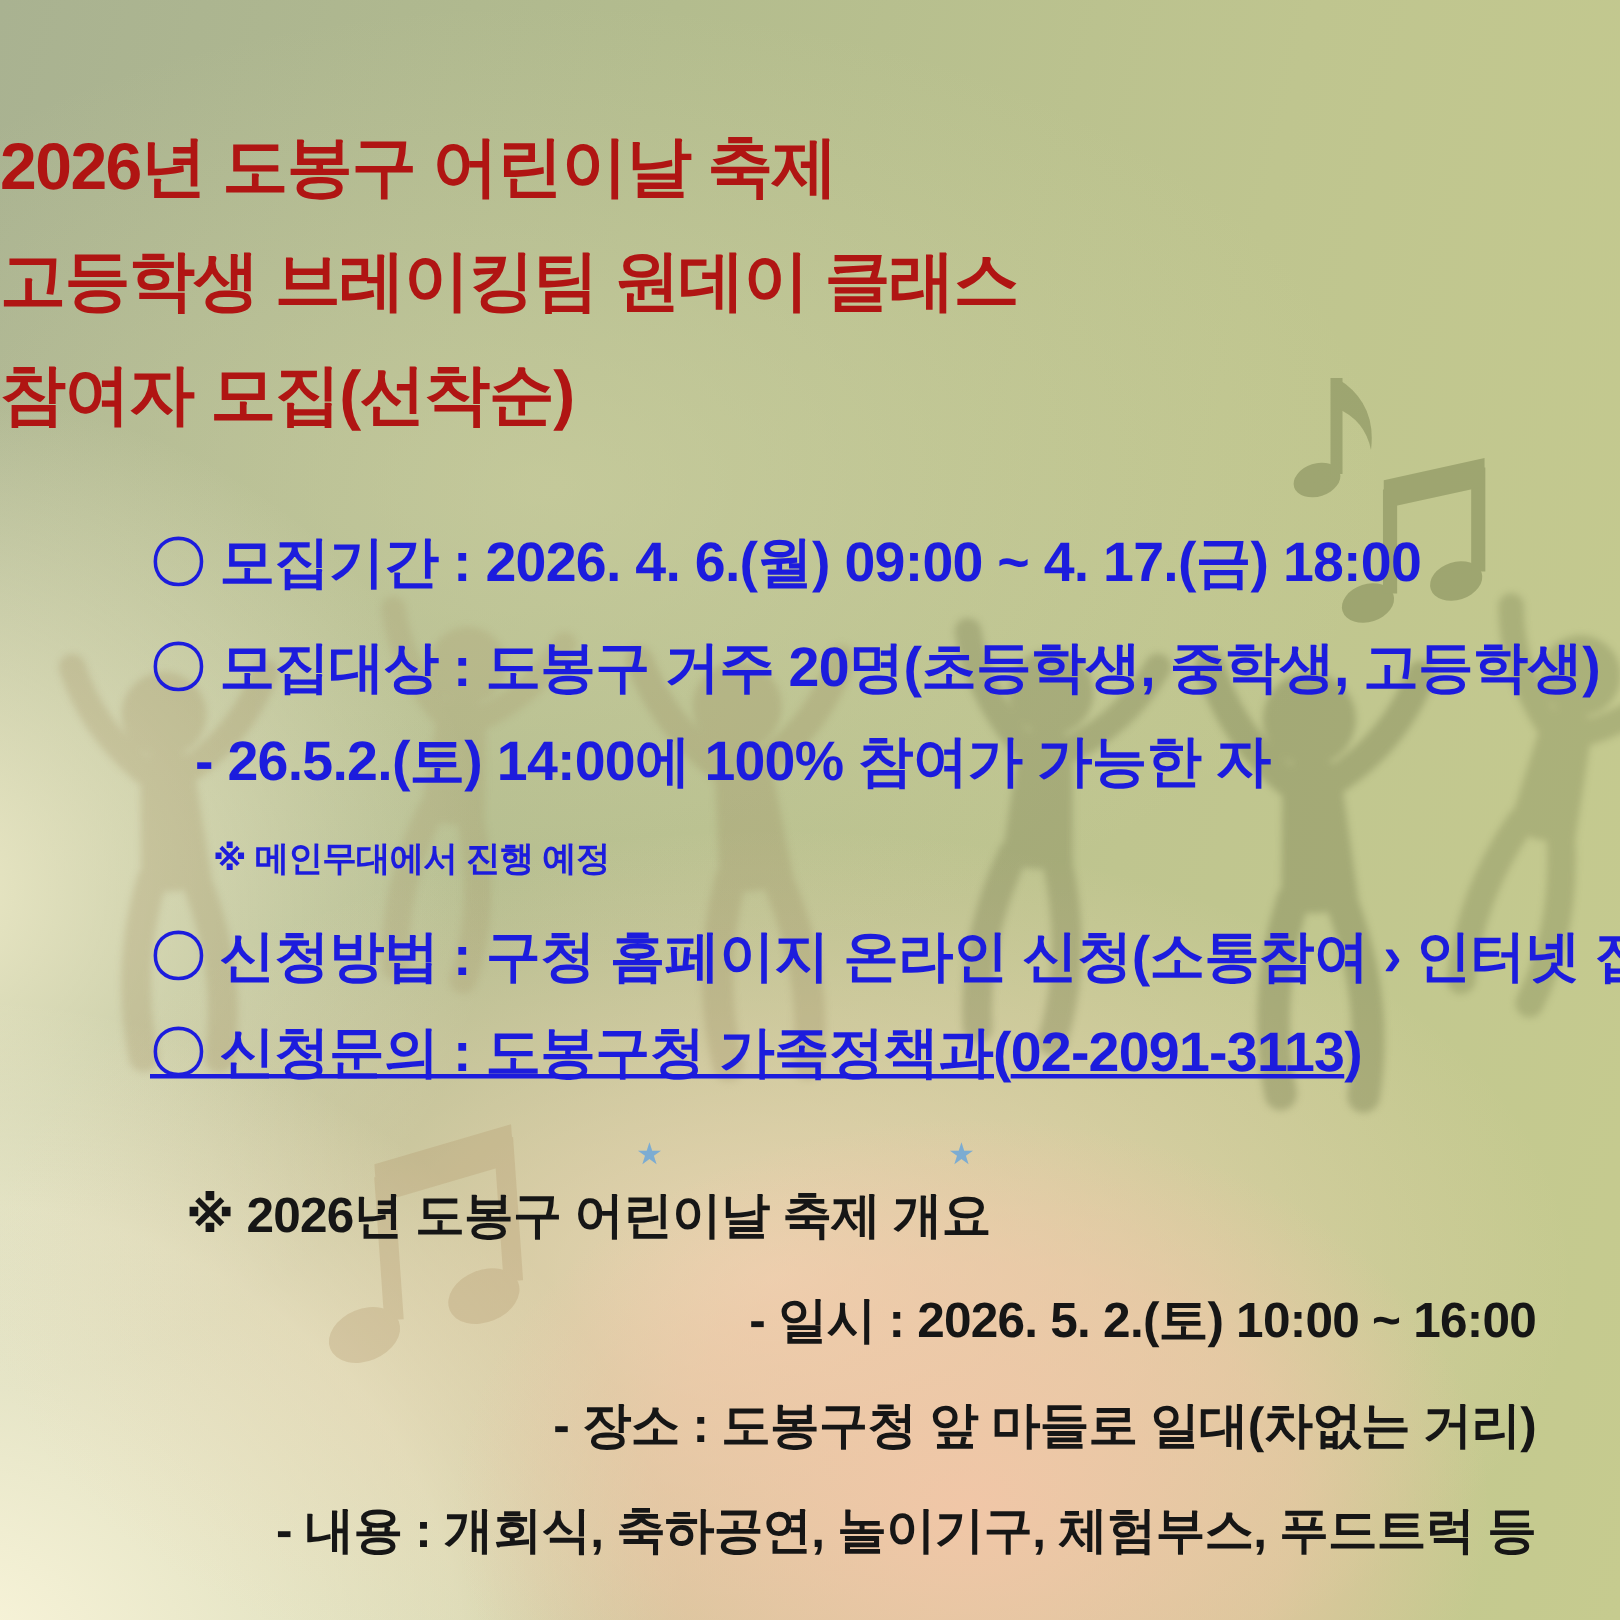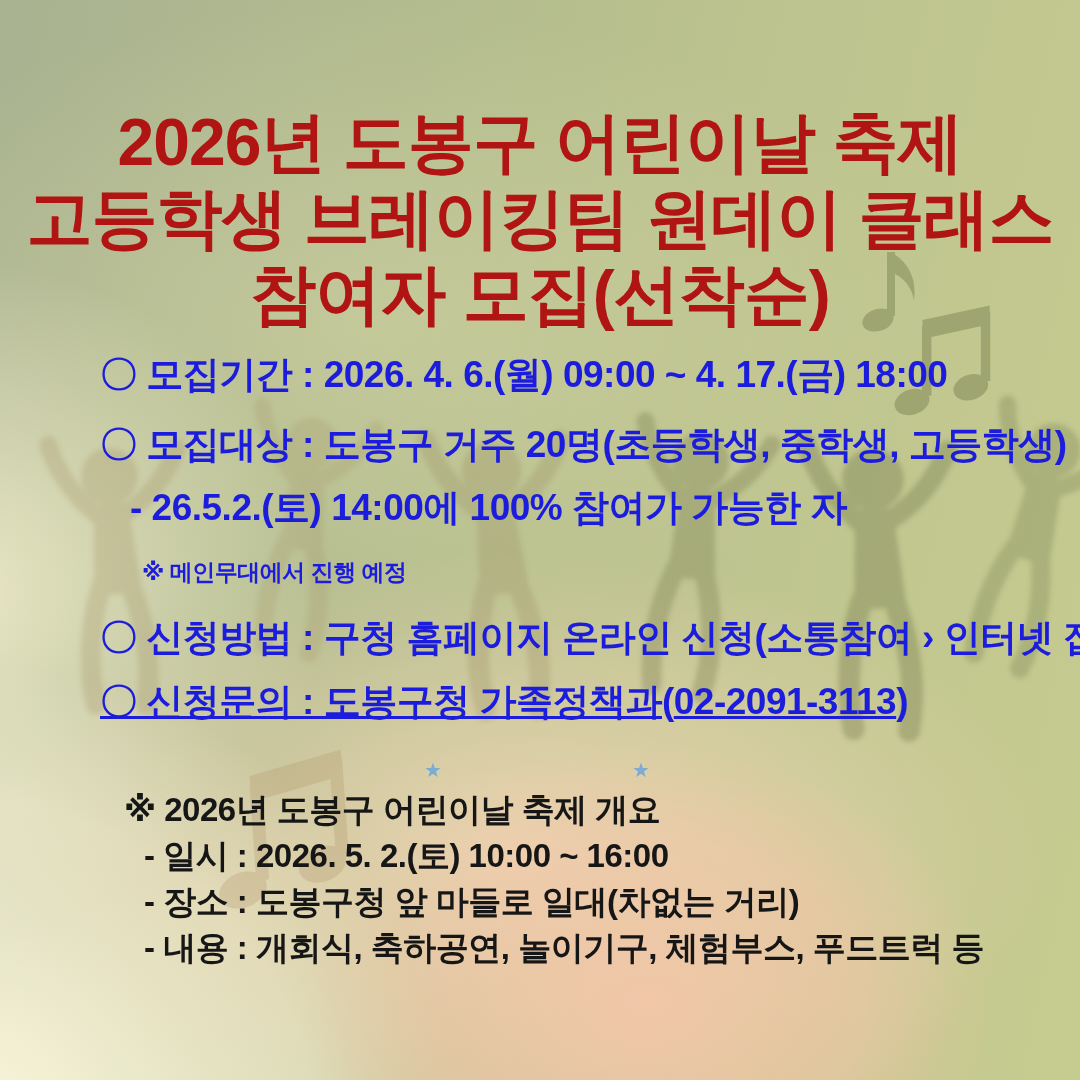--- a/index.html
+++ b/index.html
@@ -34,27 +34,26 @@
     pointer-events: none;
   }
   .silhouettes { filter: blur(2.5px); }
 
   
   .title-block {
     position: absolute;
     top: 74px;
     left: 0;
     right: 0;
-    text-align: center;
+    text-align: left;
     color: #b01513;
-    font-size: 66px;
+    font-size: 44px;
     font-weight: 800;
     letter-spacing: -1px;
     line-height: 76px;
-    margin-top: 30px;
   }
 
   
   .info-block {
     position: absolute;
     left: 100px;
     top: 352px;
     width: 920px;
     color: #1c1cdd;
     font-size: 37px;
@@ -75,21 +74,21 @@
     left: 124px;
     top: 788px;
     width: 900px;
     color: #161616;
     font-size: 33px;
     font-weight: 600;
     letter-spacing: -0.5px;
     line-height: 44px;
   }
   .overview-block .line { white-space: nowrap; }
-  .overview-block .line:nth-child(n+2) { margin-top: 2px; margin-left: 20px; }
+  .overview-block .line:nth-child(n+2) { margin-top: 26px; margin-left: 20px; text-align: right; }
 
   .seg-b { font-weight: 800; }
 
   
   .star {
     position: absolute;
     color: #7cacd2;
     font-size: 20px;
     line-height: 20px;
   }

